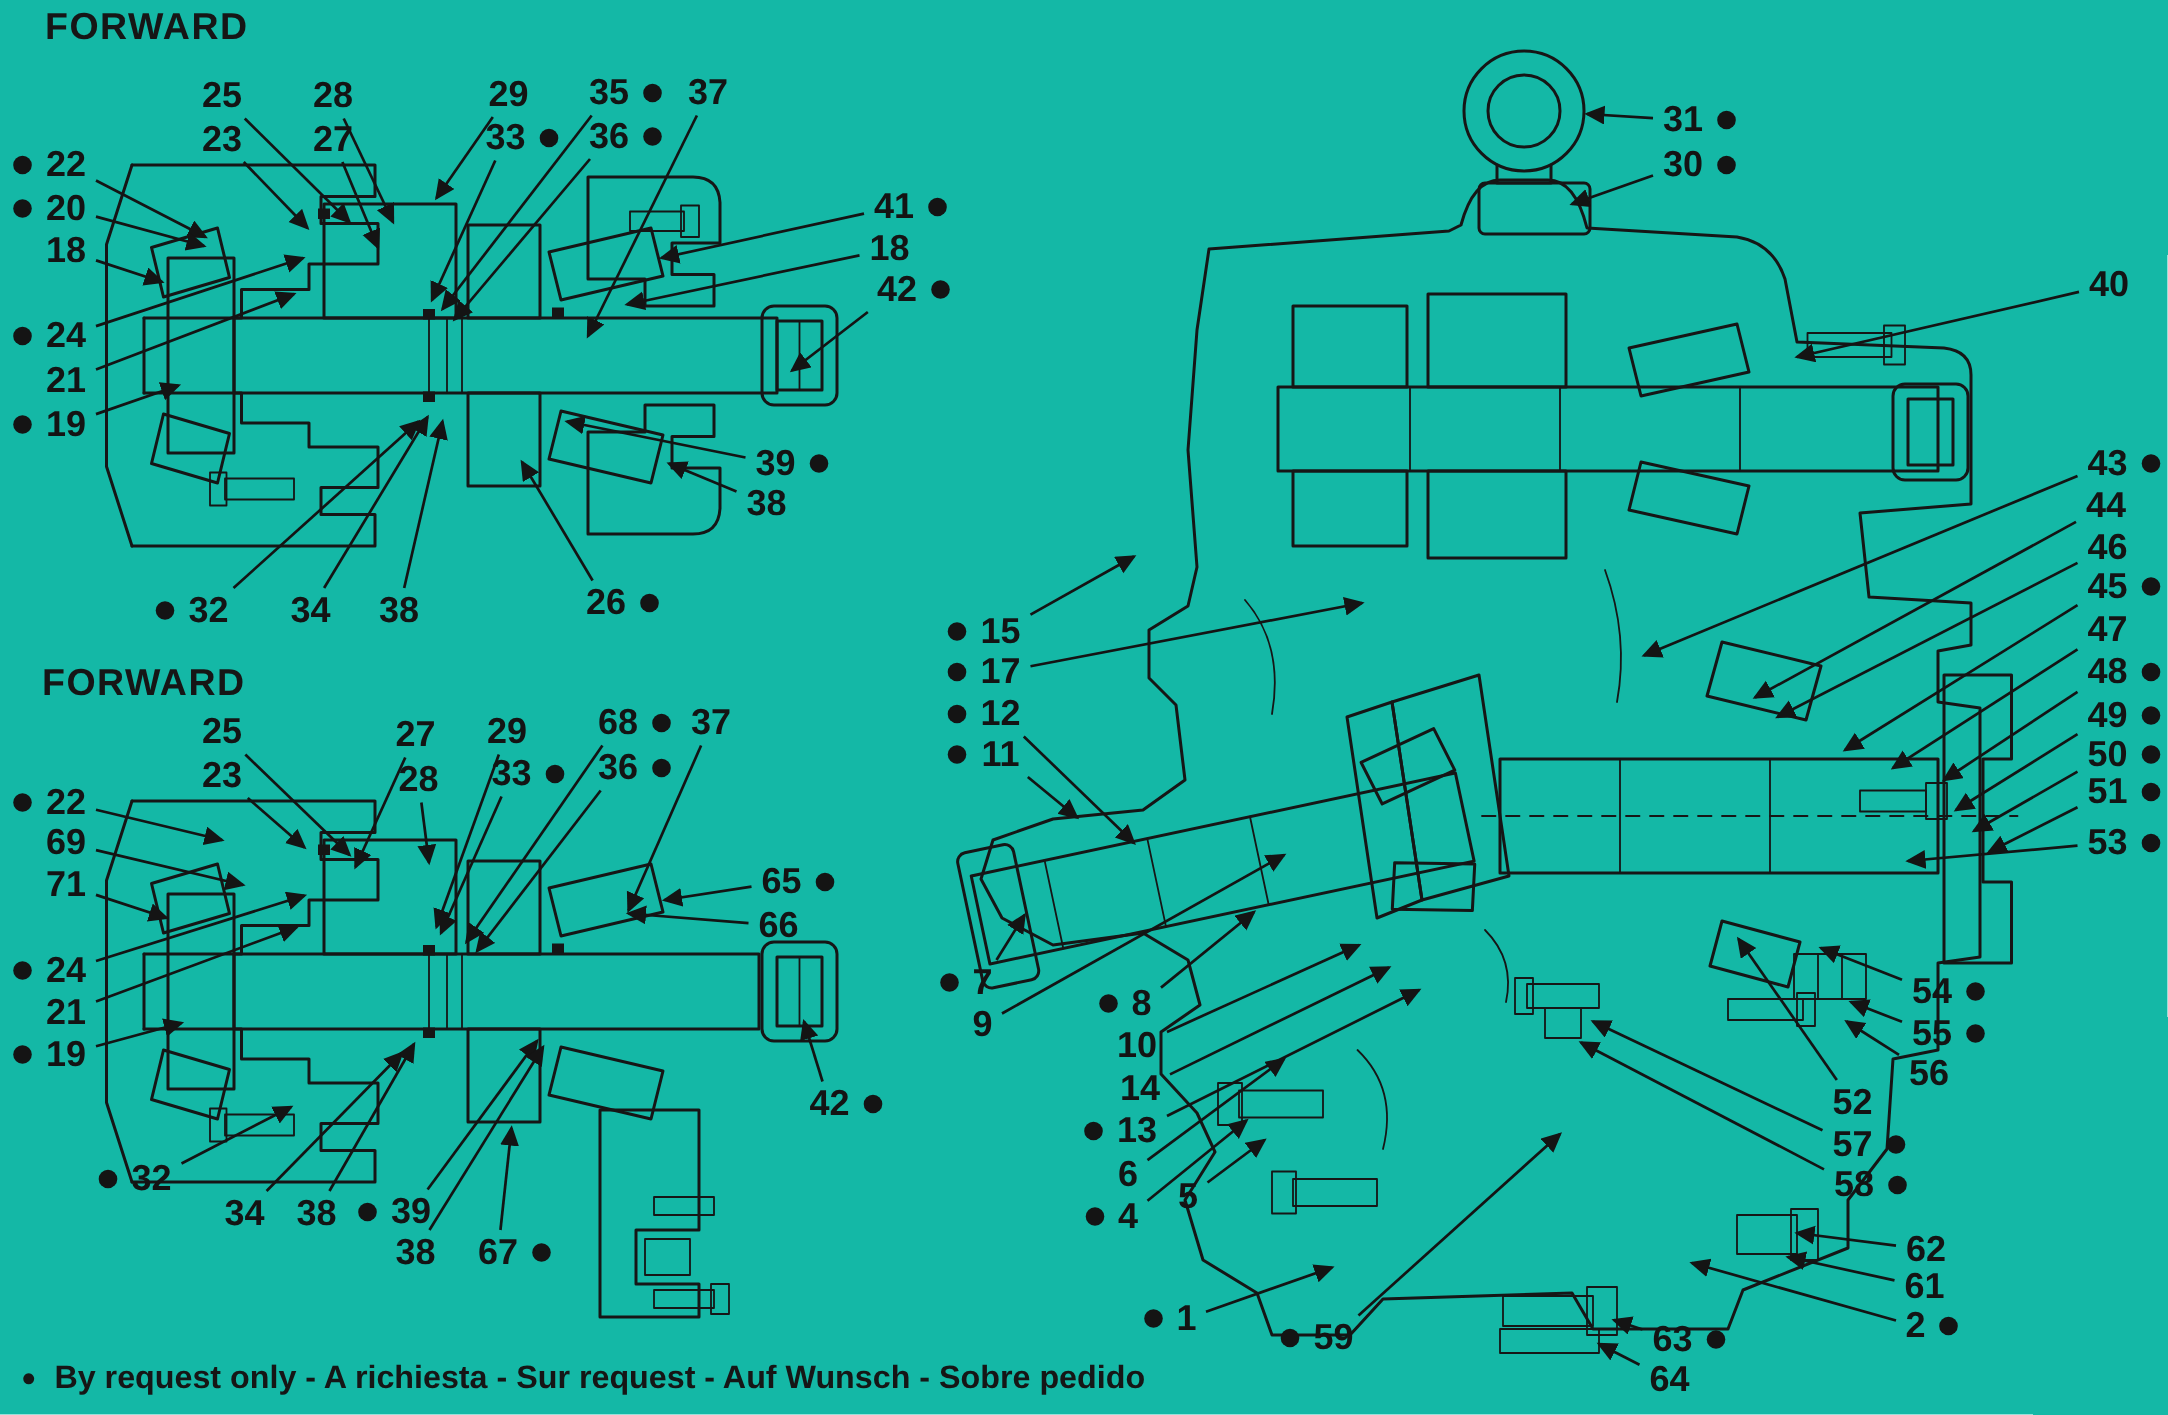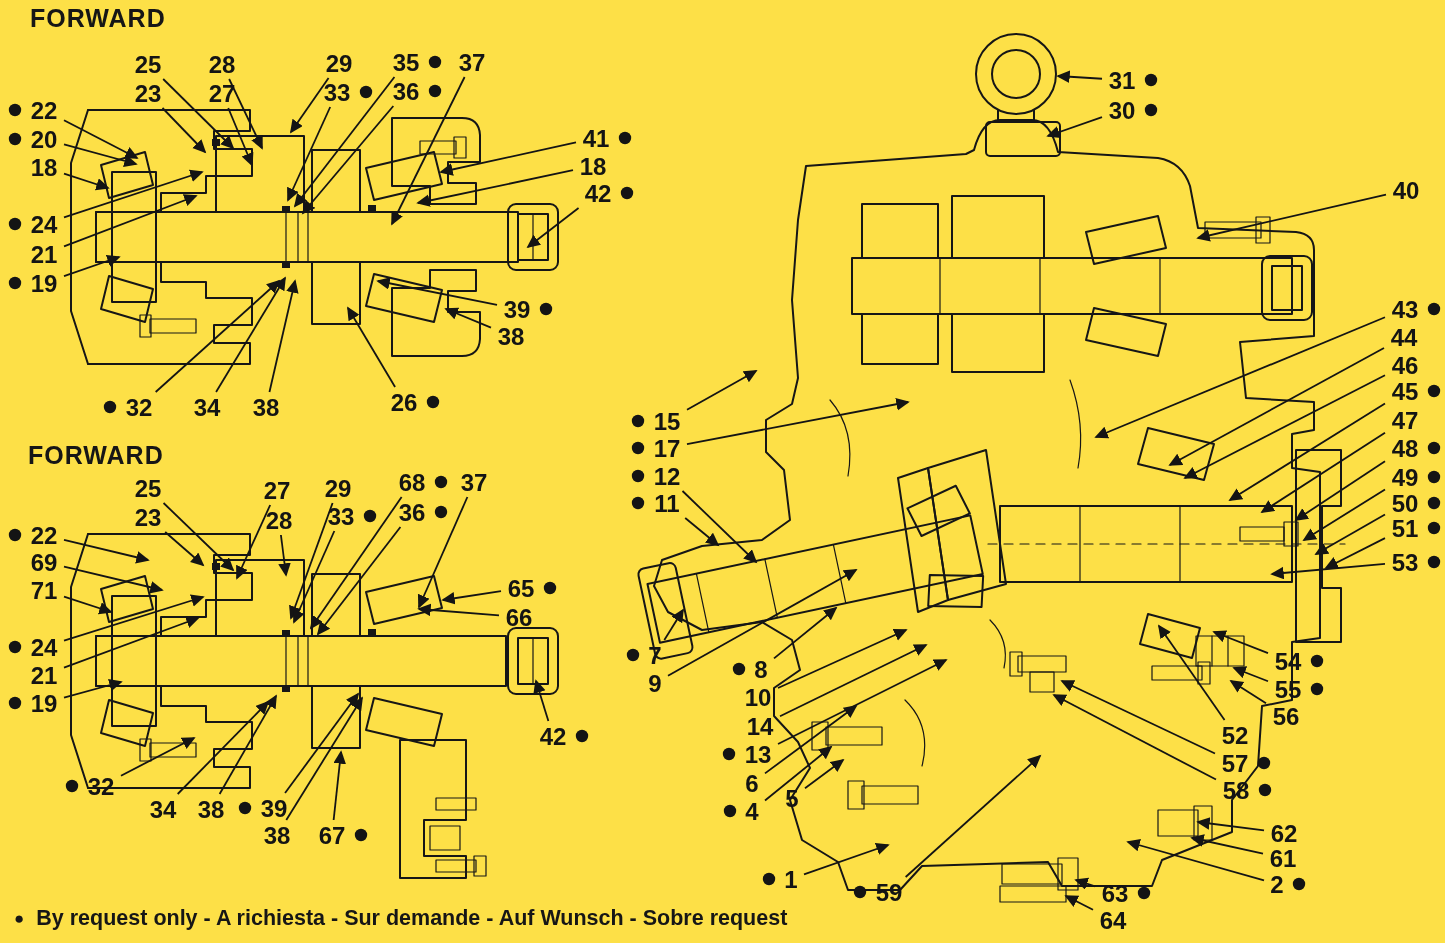--- a/index.html
+++ b/index.html
@@ -1,16 +1,16 @@
 <!DOCTYPE html>
 <html><head>
 <meta charset="utf-8">
 <style>
   html,body{margin:0;padding:0;background:#fff;}
-  .canvas{position:relative;width:1445px;height:943px;background:#fde047;overflow:hidden;
+  .canvas{position:relative;width:1445px;height:943px;background:#14b8a6;overflow:hidden;
           font-family:"Liberation Sans",sans-serif;color:#141414;}
   svg{position:absolute;left:0;top:0;}
   .section-title{position:absolute;font-weight:bold;font-size:25px;letter-spacing:1px;color:#161616;}
   #fwd-title{left:30px;top:4px;}
   #rev-title{left:28px;top:441px;}
   .footnote{position:absolute;left:14px;top:906px;display:flex;align-items:center;gap:12px;
             font-weight:bold;font-size:21.5px;color:#161616;}
   .footnote .dot{font-size:17px;line-height:1;}
   .ln{fill:none;stroke:#161616;stroke-width:2;stroke-linejoin:round;stroke-linecap:round;}
   .thin{stroke-width:1.2;}
@@ -563,16 +563,16 @@
         </g>
         <g>
           <line x1="1093" y1="909.7872340425532" x2="1066" y2="896" stroke="#141414" stroke-width="1.8" marker-end="url(#arrowhead)"></line>
           <text x="1113" y="920" class="callout" text-anchor="middle" dominant-baseline="central">64</text>
         </g>
       </g>
   </svg>
 
   <div class="footnote">
     <span class="dot">●</span>
-    <span>By request only - A richiesta - Sur demande - Auf Wunsch - Sobre request</span>
+    <span>By request only - A richiesta - Sur request - Auf Wunsch - Sobre pedido</span>
   </div>
 
 </div>
 
 </body></html>

